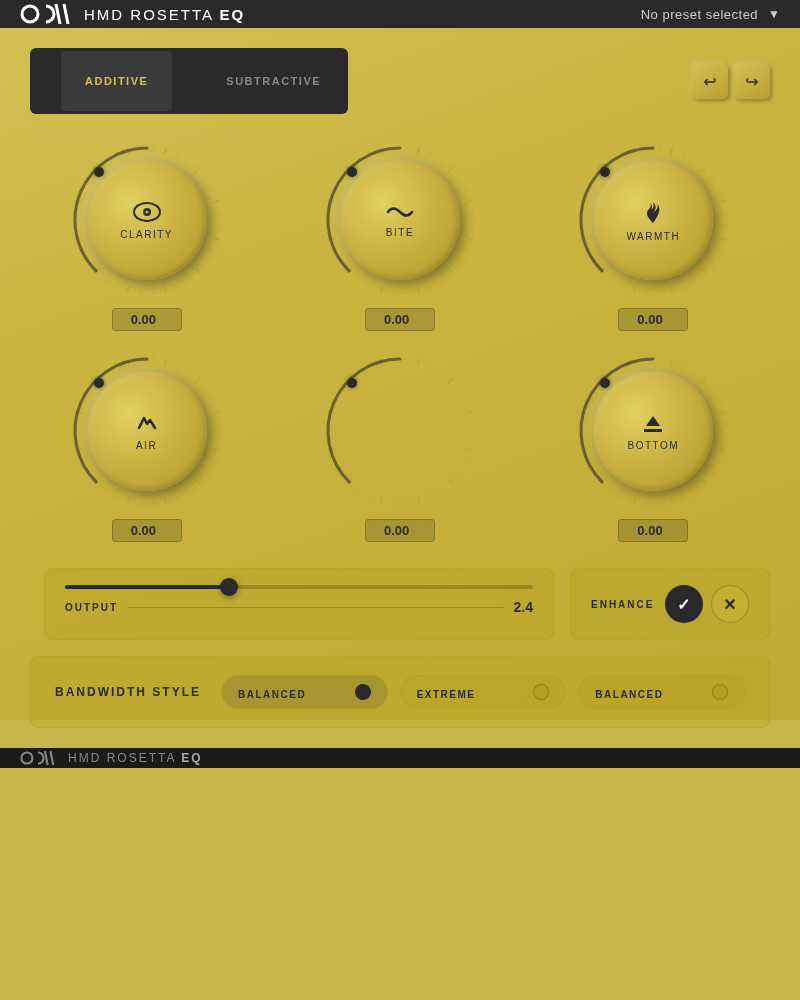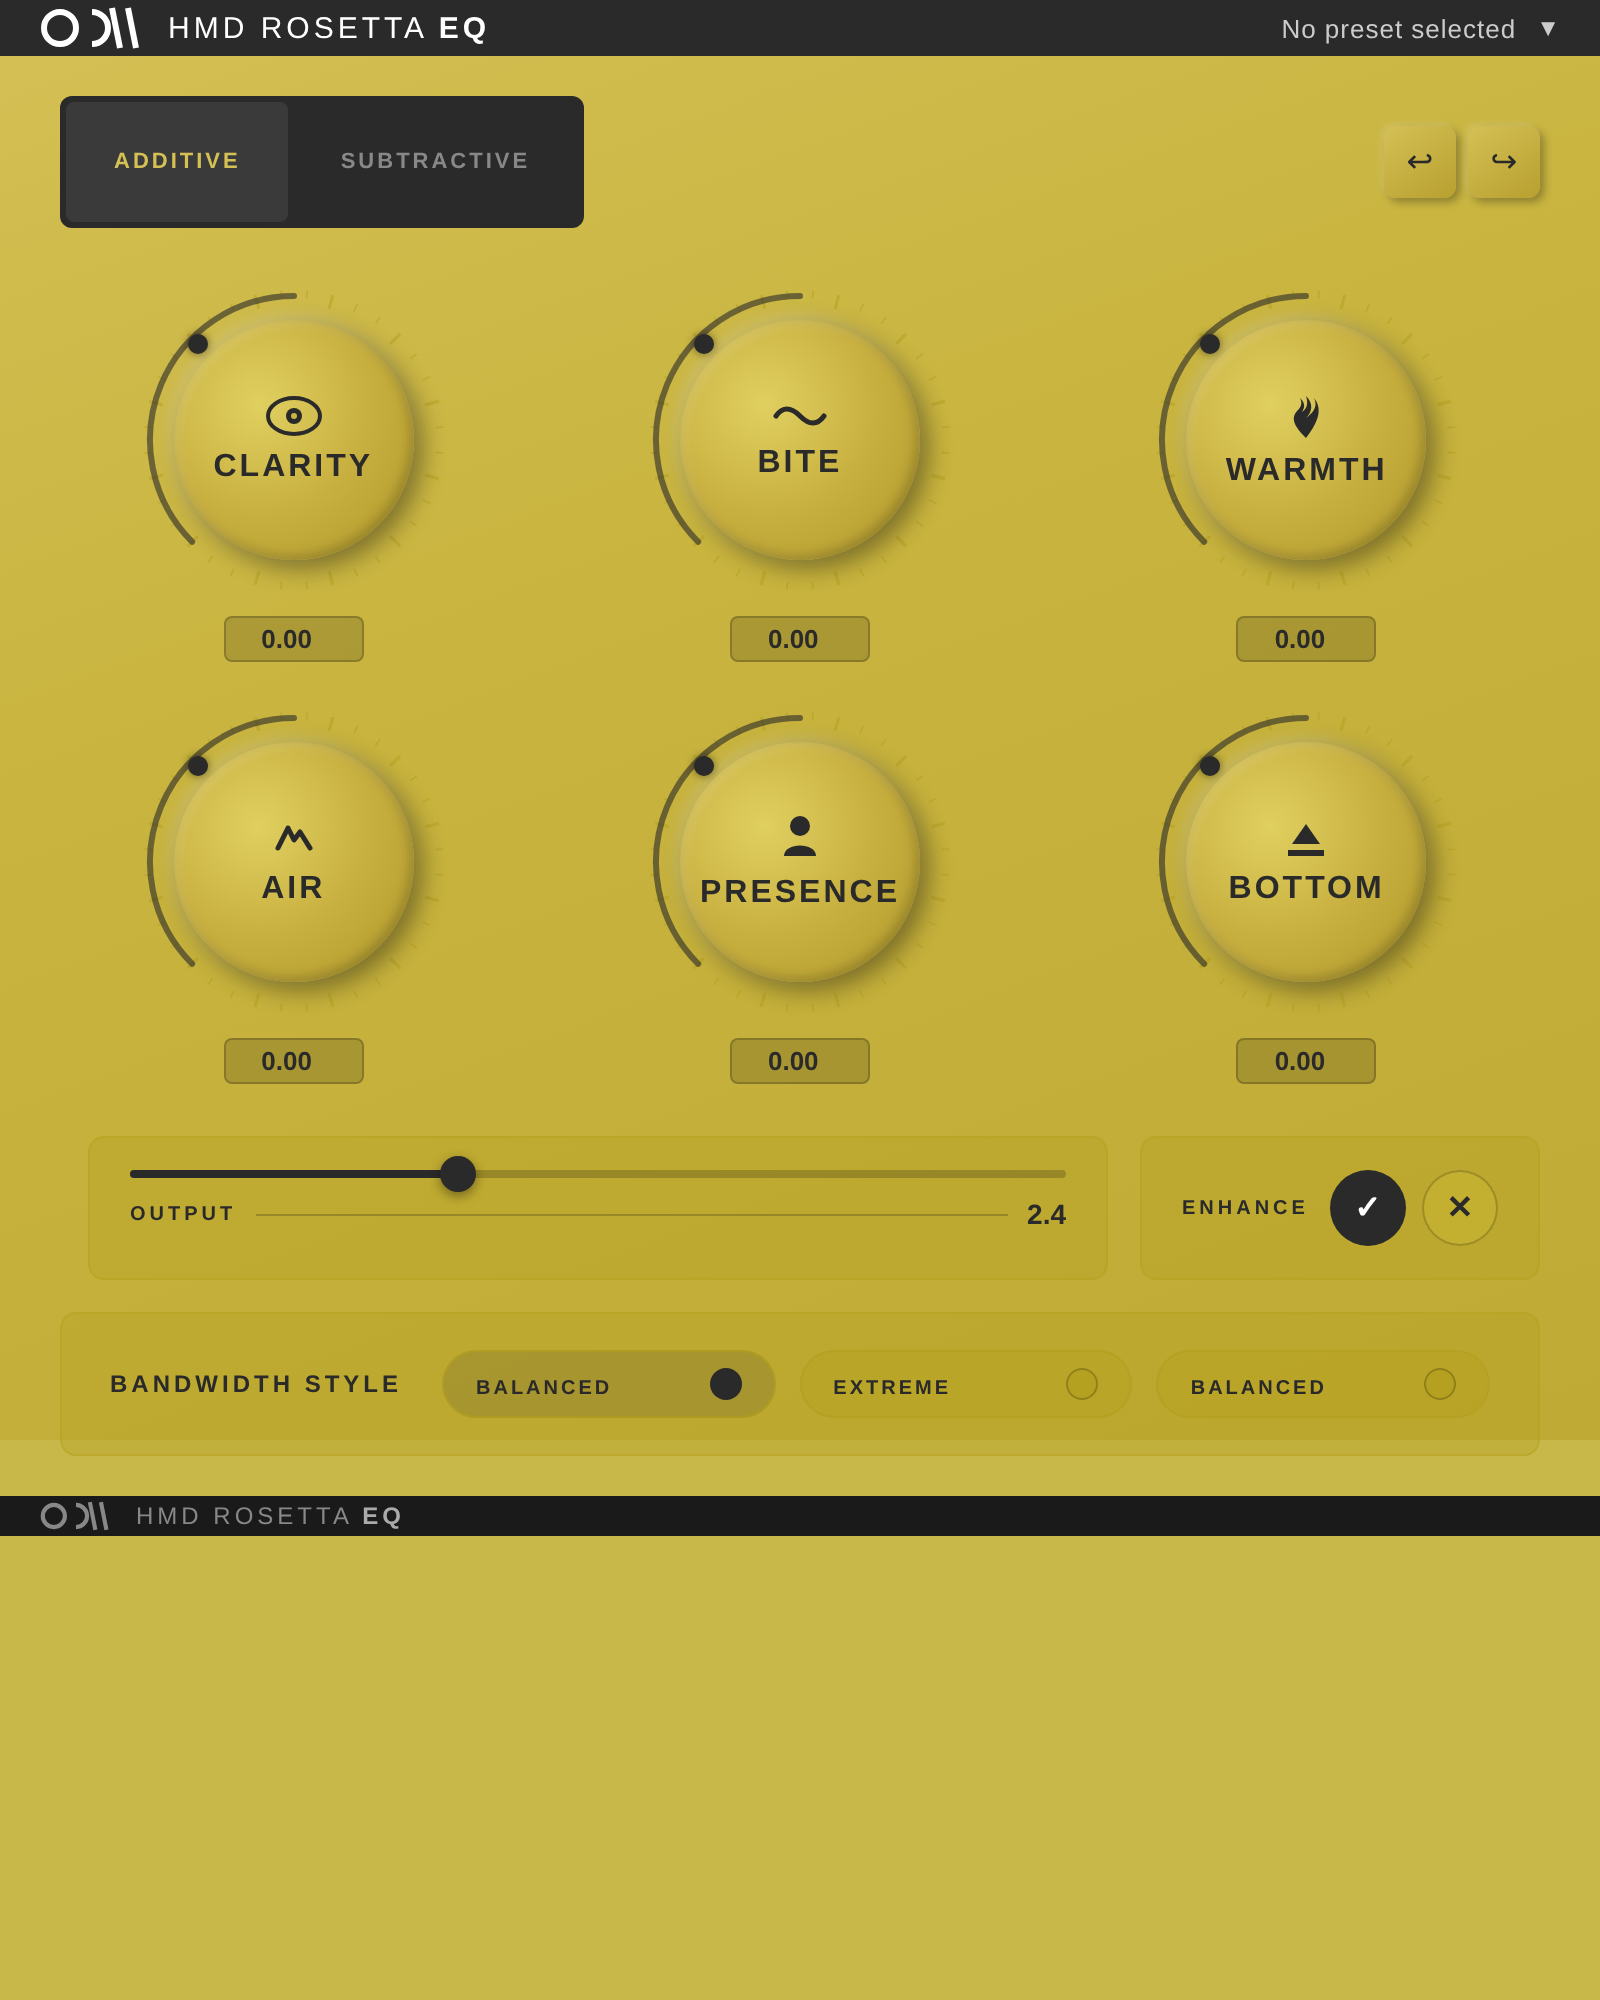--- a/index.html
+++ b/index.html
@@ -107,20 +107,21 @@
 
     .mode-btn {
       padding: 24px 24px;
       border-radius: 4px;
       font-size: 11px;
       letter-spacing: 1.5px;
       font-weight: 700;
       cursor: pointer;
       border: none;
       transition: background 0.2s;
+      margin-left: 28px;
     }
 
     .mode-btn.active {
       background: #3a3a3a;
       color: #d4c055;
     }
 
     .mode-btn.inactive {
       background: transparent;
       color: #888;
@@ -183,22 +184,22 @@
         inset -2px -2px 6px rgba(0,0,0,0.2);
       display: flex;
       flex-direction: column;
       align-items: center;
       justify-content: center;
       gap: 6px;
       cursor: pointer;
     }
 
     .knob-label {
-      font-size: 16px;
-      font-weight: 700;
+      font-size: 10px;
+      font-weight: 400;
       letter-spacing: 1.5px;
       color: #2a2a2a;
       text-transform: uppercase;
     }
 
     .knob-indicator {
       position: absolute;
       top: 18px;
       right: 22px;
       width: 10px;
@@ -728,27 +729,20 @@
               <line x1="111.69636963055245" y1="147.97308402774874" x2="110.00589658358966" y2="144.34785287960216" stroke="rgba(180,160,30,0.5)" stroke-width="0.8"></line>
               <line x1="99.41142838268905" y1="152.44443697168012" x2="97.5996950669714" y2="145.68295618765666" stroke="rgba(180,160,30,0.5)" stroke-width="1.5"></line>
               <line x1="86.53668070607436" y1="154.7146023568809" x2="86.18805773508373" y2="150.72982356451394" stroke="rgba(180,160,30,0.5)" stroke-width="0.8"></line>
               <line x1="73.46331929392564" y1="154.7146023568809" x2="73.81194226491627" y2="150.72982356451394" stroke="rgba(180,160,30,0.5)" stroke-width="0.8"></line>
               <line x1="60.58857161731093" y1="152.44443697168012" x2="62.40030493302858" y2="145.68295618765666" stroke="rgba(180,160,30,0.5)" stroke-width="1.5"></line>
               <line x1="48.303630369447546" y1="147.97308402774877" x2="49.99410341641035" y2="144.34785287960216" stroke="rgba(180,160,30,0.5)" stroke-width="0.8"></line>
               <line x1="36.981767273671565" y1="141.4364033216744" x2="39.276073019075746" y2="138.15979514451843" stroke="rgba(180,160,30,0.5)" stroke-width="0.8"></line>
 
           <path d="M 29.088311754568565 130.91168824543144 A 72 72 0 0 1 80 8" fill="none" stroke="#2a2a2a" stroke-width="3" stroke-linecap="round" opacity="0.6"></path>
         </svg>
-        <div class="knob-body">
-          <svg width="22" height="26" viewBox="0 0 22 26">
-                <circle cx="11" cy="7" r="5" fill="#2a2a2a"></circle>
-                <path d="M3 22 C3 15 19 15 19 22" fill="#2a2a2a"></path>
-              </svg>
-          <span class="knob-label">PRESENCE</span>
-        </div>
         <div class="knob-indicator" style="top: 26.916738879314764px; left: 26.91673887931477px;"></div>
       </div>
       <div class="knob-value-box">0.00</div>
     </div>
         <div class="knob-container">
       <div class="knob-wrapper">
         <svg class="knob-svg" viewBox="0 0 160 160">
 
           <line x1="26.966991411008927" y1="133.03300858899107" x2="31.916738879314757" y2="128.08326112068522" stroke="rgba(180,160,30,0.5)" stroke-width="1.5"></line>
               <line x1="18.563596678325595" y1="123.01823272632843" x2="21.840204855481566" y2="120.72392698092426" stroke="rgba(180,160,30,0.5)" stroke-width="0.8"></line>

